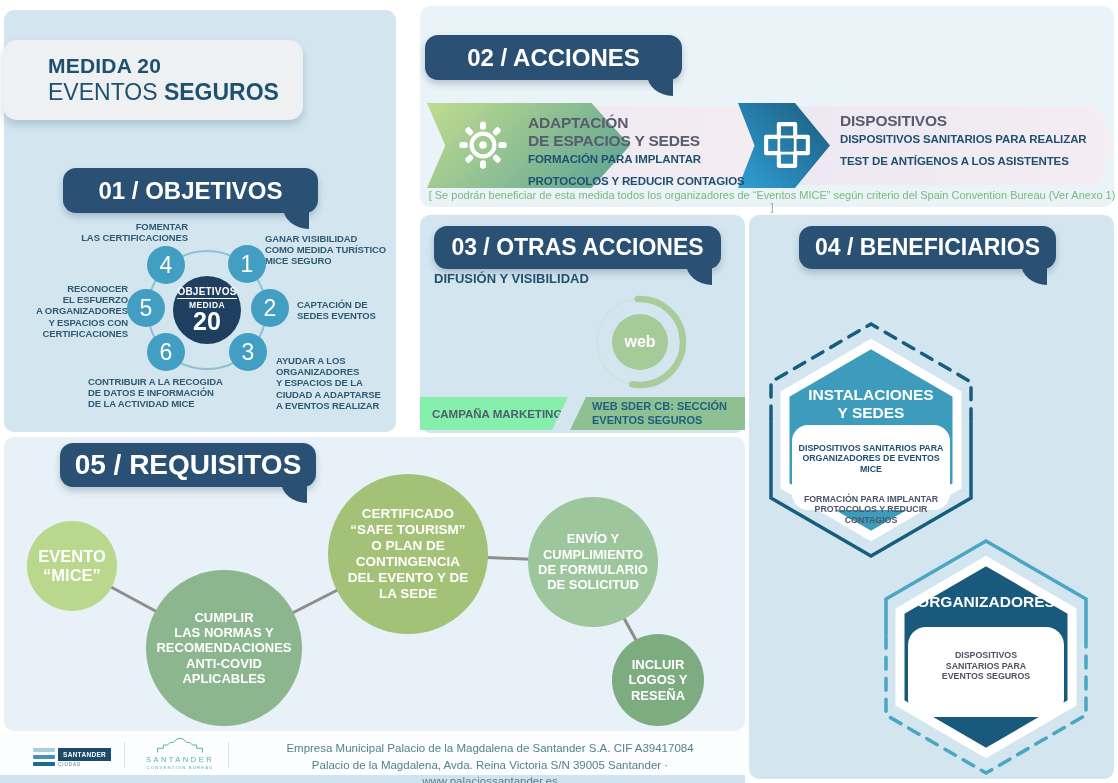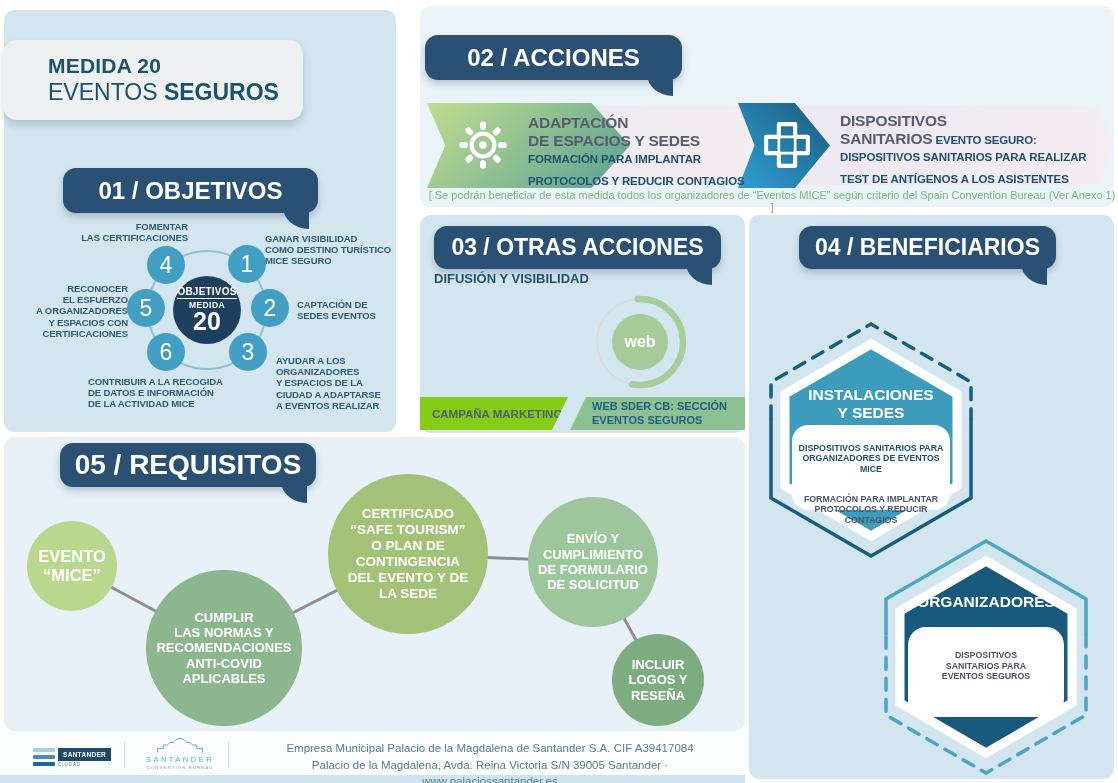--- a/index.html
+++ b/index.html
@@ -63,21 +63,21 @@
   .title-suffix{font-size:11.5px;font-weight:700;color:#1f5071;}
   .note{position:absolute;left:428px;top:189px;width:688px;text-align:center;font-size:11px;color:#7cb87c;z-index:3;}
 
   
   .difusion{position:absolute;left:434px;top:271px;font-size:13px;font-weight:700;color:#24506d;}
   .donut{position:absolute;width:94px;height:94px;}
   .donut-mk{left:471px;top:295px;} .donut-web{left:593px;top:295px;}
   .donut .lbl{position:absolute;left:0;top:0;width:94px;height:94px;display:flex;align-items:center;justify-content:center;color:#fff;font-weight:700;}
   .donut-mk .lbl{font-size:20px;} .donut-web .lbl{font-size:16px;}
   .banner{position:absolute;top:397px;height:33px;display:flex;align-items:center;box-sizing:border-box;}
-  .banner1{left:420px;width:148px;background:#84cc16;clip-path:polygon(0 0,100% 0,calc(100% - 16px) 100%,0 100%);padding-left:12px;font-size:11.5px;font-weight:700;color:#4e5f6d;}
+  .banner1{left:420px;width:148px;background:#86efac;clip-path:polygon(0 0,100% 0,calc(100% - 16px) 100%,0 100%);padding-left:12px;font-size:11.5px;font-weight:700;color:#4e5f6d;}
   .banner2{left:570px;width:175px;background:#8fc094;clip-path:polygon(16px 0,100% 0,100% 100%,0 100%);padding-left:22px;font-size:11px;font-weight:700;color:#1d5f7e;white-space:pre-line;line-height:1.2;}
 
   
   .hex-svg{position:absolute;}
   .hex1-svg{left:765px;top:318px;}
   .hex2-svg{left:880px;top:535px;}
   .hex-title{position:absolute;color:#fff;font-weight:700;font-size:15.5px;text-align:center;line-height:1.15;white-space:pre-line;z-index:4;}
   .hex1-title{left:776px;top:386px;width:190px;}
   .hex2-title{left:890px;top:593px;width:192px;}
   .hex-box-text{position:absolute;font-size:8.8px;font-weight:700;text-align:center;line-height:1.22;white-space:pre-line;z-index:4;}
@@ -150,21 +150,21 @@
     <div class="hub-mid">MEDIDA</div>
     <div class="hub-num">20</div>
   </div>
   <div class="obj-num n1">1</div>
   <div class="obj-num n2">2</div>
   <div class="obj-num n3">3</div>
   <div class="obj-num n4">4</div>
   <div class="obj-num n5">5</div>
   <div class="obj-num n6">6</div>
   <div class="obj-label l1">GANAR VISIBILIDAD
-COMO DESTINO TURÍSTICO
+COMO MEDIDA TURÍSTICO
 MICE SEGURO</div>
   <div class="obj-label l2">CAPTACIÓN DE
 SEDES EVENTOS</div>
   <div class="obj-label l3">AYUDAR A LOS
 ORGANIZADORES
 Y ESPACIOS DE LA
 CIUDAD A ADAPTARSE
 A EVENTOS REALIZAR</div>
   <div class="obj-label l4">FOMENTAR
 LAS CERTIFICACIONES</div>
@@ -206,23 +206,20 @@
   </div>
 
   <div class="card-text card1-text">
     <div class="card-title">ADAPTACIÓN</div>
     <div class="card-title">DE ESPACIOS Y SEDES</div>
     <div class="card-sub">FORMACIÓN PARA IMPLANTAR</div>
     <div class="card-sub card-sub2">PROTOCOLOS Y REDUCIR CONTAGIOS</div>
   </div>
   <div class="card-text card2-text">
     <div class="card-title">DISPOSITIVOS</div>
-    <div class="card-title">
-      <span>SANITARIOS</span><span class="title-suffix"> EVENTO SEGURO:</span>
-    </div>
     <div class="card-sub">DISPOSITIVOS SANITARIOS PARA REALIZAR</div>
     <div class="card-sub card-sub2">TEST DE ANTÍGENOS A LOS ASISTENTES</div>
   </div>
   <div class="note">[ Se podrán beneficiar de esta medida todos los organizadores de “Eventos MICE” según criterio del Spain Convention Bureau (Ver Anexo 1) ]</div>
 
   <div class="difusion">DIFUSIÓN Y VISIBILIDAD</div>
 
   <div class="donut donut-web">
     <svg width="94" height="94" viewBox="0 0 94 94">
       <circle cx="47" cy="47" r="43" fill="none" stroke="#d9dbdc" stroke-width="1.5"></circle>

